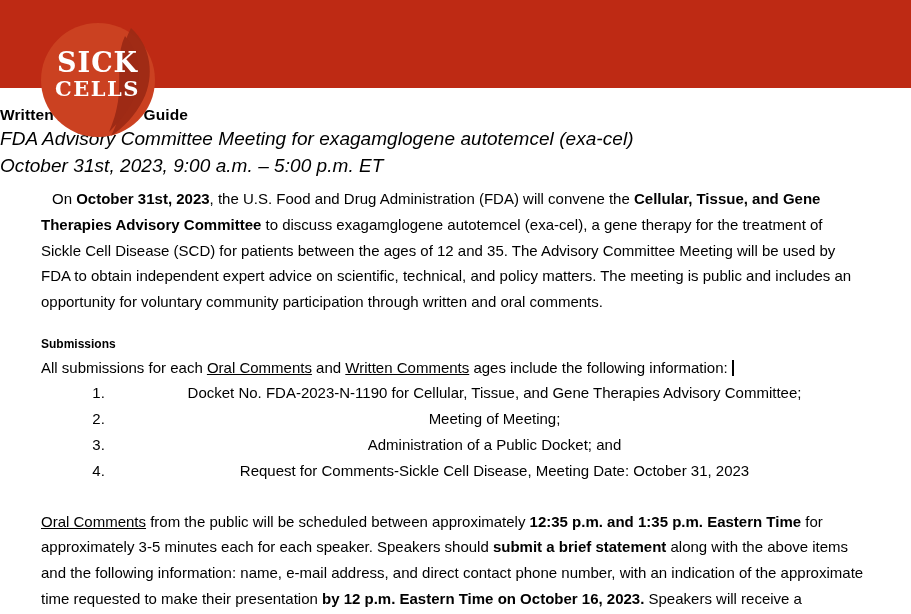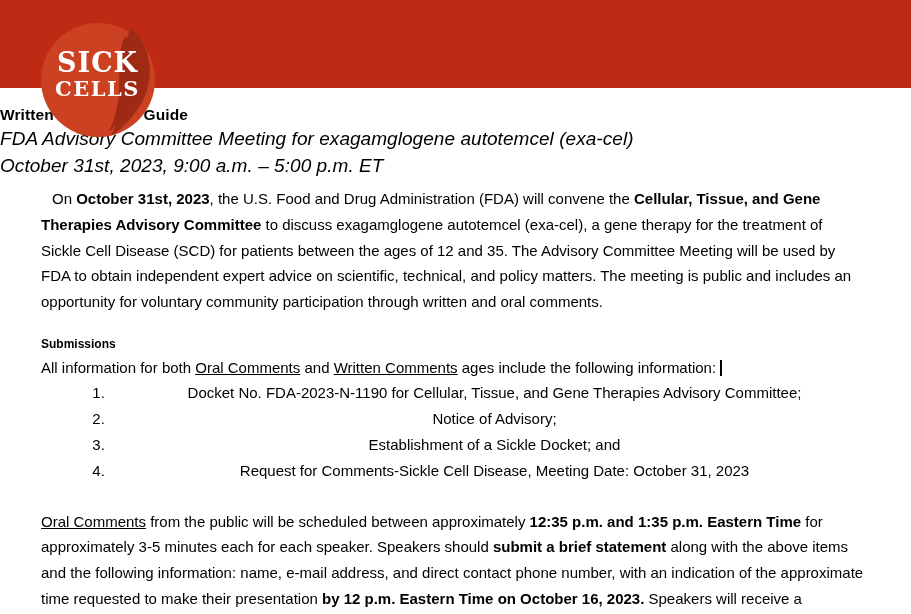--- a/index.html
+++ b/index.html
@@ -141,26 +141,26 @@
 </div>
 
 <div id="doc-body">
 
   <p class="para indent-first"><span>On </span><b>October 31st, 2023</b><span>, the U.S. Food and Drug Administration (FDA) will convene the </span><b>Cellular, Tissue, and Gene Therapies Advisory Committee</b><span> to discuss exagamglogene autotemcel (exa-cel), a gene therapy for the treatment of Sickle Cell Disease (SCD) for patients between the ages of 12 and 35. The Advisory Committee Meeting will be used by FDA to obtain independent expert advice on scientific, technical, and policy matters. The meeting is public and includes an opportunity for voluntary community participation through written and oral comments.</span></p>
 
   <div class="spacer-md"></div>
 
   <div class="section-head">Submissions</div>
 
-  <p class="para"><span>All information for both </span><span class="u">Oral Comments</span><span> and </span><span class="u">Written Comments</span><span> ages include the following information:</span><span class="caret"></span></p>
+  <p class="para"><span>All submissions for each </span><span class="u">Oral Comments</span><span> and </span><span class="u">Written Comments</span><span> ages include the following information:</span><span class="caret"></span></p>
 
   <ol class="numlist">
     <li>Docket No. FDA-2023-N-1190 for Cellular, Tissue, and Gene Therapies Advisory Committee;</li>
-    <li>Notice of Advisory;</li>
-    <li>Establishment of a Sickle Docket; and</li>
+    <li>Meeting of Meeting;</li>
+    <li>Administration of a Public Docket; and</li>
     <li>Request for Comments-Sickle Cell Disease, Meeting Date: October 31, 2023</li>
   </ol>
 
   <div class="spacer-lg"></div>
 
   <p class="para"><span class="u">Oral Comments</span><span> from the public will be scheduled between approximately </span><b>12:35 p.m. and 1:35 p.m. Eastern Time</b><span> for approximately 3-5 minutes each for each speaker. Speakers should </span><b>submit a brief statement</b><span> along with the above items and the following information: name, e-mail address, and direct contact phone number, with an indication of the approximate time requested to make their presentation </span><b>by 12 p.m. Eastern Time on October 16, 2023.</b><span> Speakers will receive a confirmation to speak </span></p>
 
 </div>
 
 </body></html>

